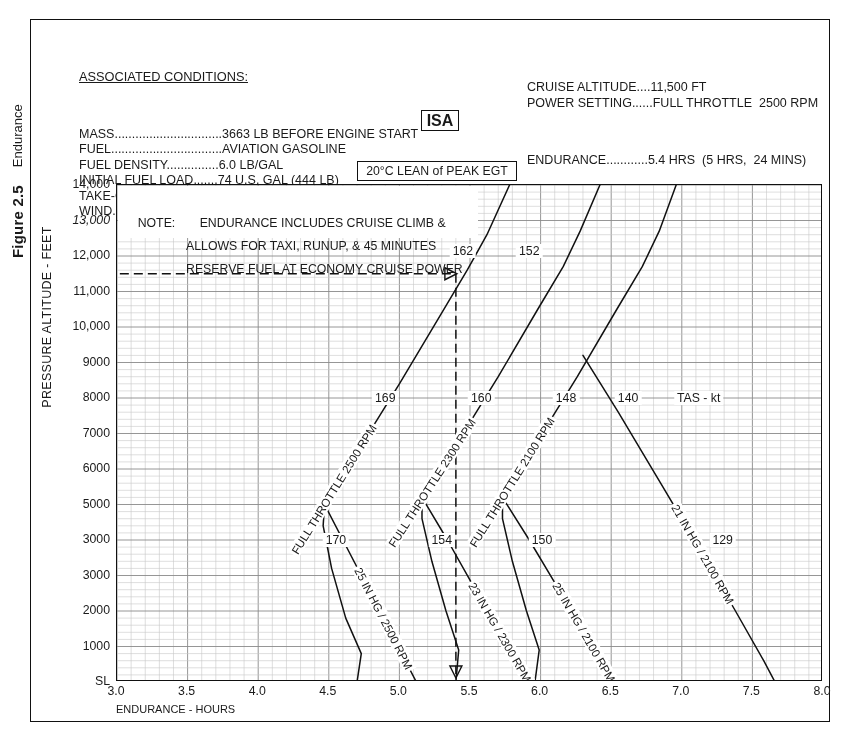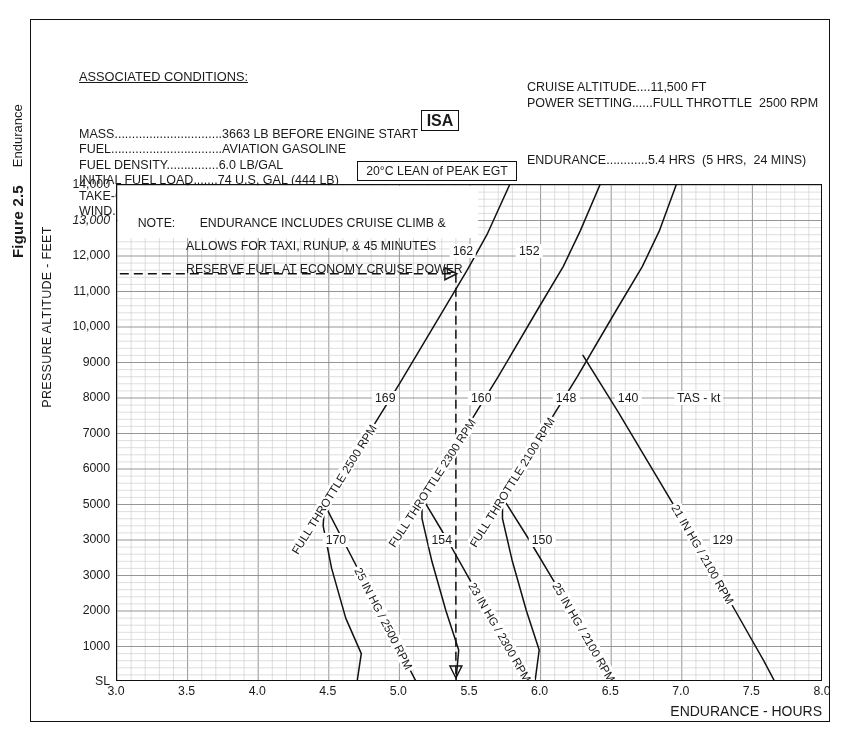--- a/index.html
+++ b/index.html
@@ -57,21 +57,21 @@
     padding:3px 0 0 6px;box-sizing:border-box;white-space:pre;
   }
   .note-ind{display:inline-block;width:62px;}
 
   
   .ylab{
     position:absolute;left:-63px;top:310px;width:220px;
     transform:rotate(-90deg);text-align:center;
     font-size:12.5px;letter-spacing:.3px;
   }
-  .xlab{position:absolute;left:116px;top:703px;width:706px;text-align:right;font-size:14px;}
+  .xlab{position:absolute;left:116px;top:703px;width:706px;text-align:left;font-size:11px;}
   .ytick{position:absolute;right:0;transform:translateY(-50%);font-size:12.3px;
          text-align:right;white-space:nowrap;}
   .yticks{position:absolute;left:46px;top:184px;width:64px;height:497px;}
   .xticks{position:absolute;left:116px;top:684px;width:706px;height:20px;}
   .xtick{position:absolute;transform:translateX(-50%);font-size:12.3px;}
 
   
   .clab{position:absolute;font-size:11.6px;white-space:nowrap;
         background:#fff;padding:0 2px;transform-origin:left center;}
   

